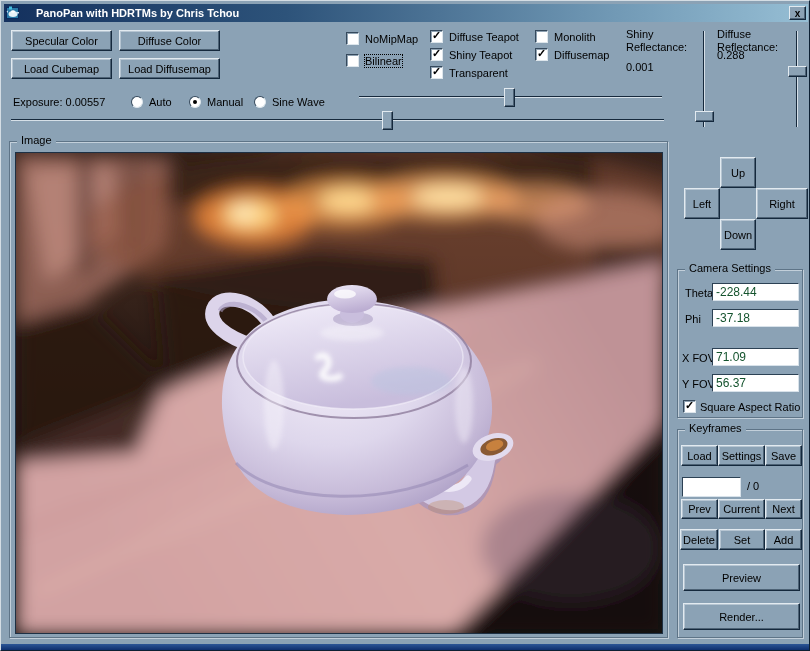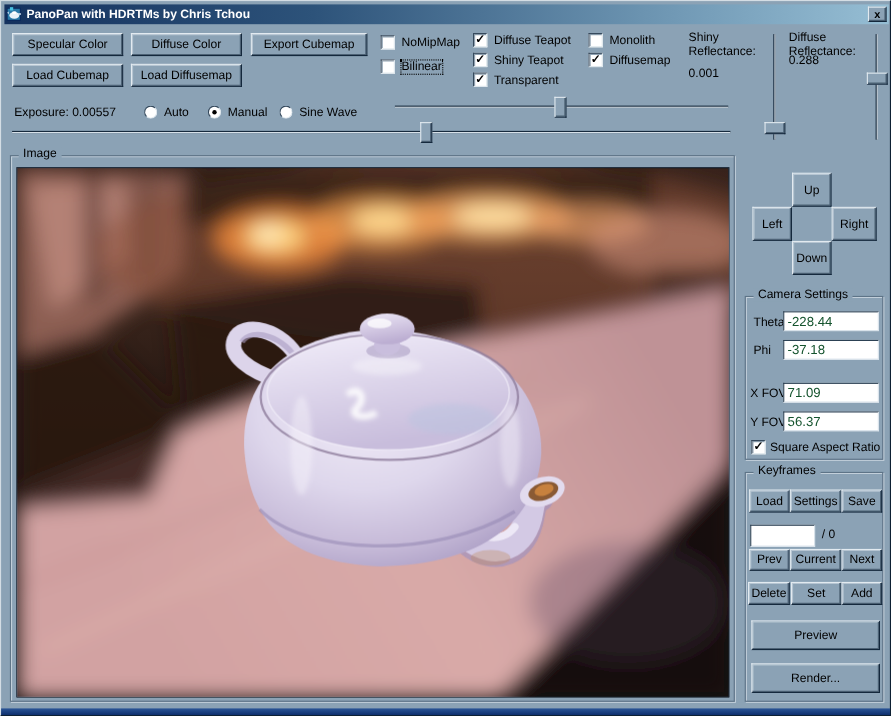--- a/index.html
+++ b/index.html
@@ -2,21 +2,21 @@
 <html><head>
 <meta charset="utf-8">
 <style>
   html,body{margin:0;padding:0;background:#0a2a5e;}
   *{box-sizing:border-box;}
   .window{position:relative;width:810px;height:651px;background:#8ba2b5;
     border:1px solid;border-color:#d4dde4 #0d2033 #0d2033 #d4dde4;overflow:hidden;
     font-family:"Liberation Sans",sans-serif;}
   .titlebar{position:absolute;left:3px;top:3px;width:804px;height:18px;
     background:linear-gradient(90deg,#14315e 0%,#2d537a 35%,#6b93b0 72%,#96bed4 100%);
-    display:flex;align-items:center;padding:0 2px;}
+    display:flex;align-items:center;padding:0 2px;gap:12px;}
   .title-text{font-weight:bold;font-size:11px;color:#fff;margin-left:4px;white-space:nowrap;}
   .appicon{width:14px;height:14px;flex:0 0 auto;}
   .closebtn{margin-left:auto;width:17px;height:14px;background:#8ba2b5;
     border:1px solid;border-color:#e2eaf0 #14283c #14283c #e2eaf0;
     box-shadow:inset -1px -1px 0 #4d6275;display:flex;align-items:center;justify-content:center;
     font:bold 10px "Liberation Sans",sans-serif;color:#000;}
   .btn{position:absolute;display:flex;align-items:center;justify-content:center;
     font-size:11px;color:#000;background:#8ba2b5;border:1px solid;
     border-color:#e2eaf0 #14283c #14283c #e2eaf0;
     box-shadow:inset -1px -1px 0 #4d6275,inset 1px 1px 0 #b6c5d2;cursor:default;white-space:nowrap;}
@@ -63,21 +63,20 @@
       <path d="M2,7 L0.5,5.5 L2,4.5 Z" fill="#cde"></path>
       <rect x="10.5" y="6" width="2.5" height="1.5" fill="#cde"></rect>
       <rect x="3" y="0.5" width="3" height="3" fill="#48c0e0"></rect>
     </svg>
     <span class="title-text">PanoPan with HDRTMs by Chris Tchou</span>
     <div class="closebtn">x</div>
   </div>
 
   <div class="btn" style="left:118px;top:29px;width:101px;height:21px">Diffuse Color</div>
   <div class="btn" style="left:10px;top:29px;width:101px;height:21px">Specular Color</div>
-  <div class="btn" style="left:227px;top:29px;width:106px;height:21px">Export Cubemap</div>
   <div class="btn" style="left:10px;top:57px;width:101px;height:21px">Load Cubemap</div>
   <div class="btn" style="left:118px;top:57px;width:101px;height:21px">Load Diffusemap</div>
 
   <div class="cb" style="left:345px;top:31px"></div>
   <div class="lbl" style="left:364px;top:32px">NoMipMap</div>
   <div class="cb" style="left:345px;top:53px"></div>
   <div class="lbl focus-dotted" style="left:364px;top:54px">Bilinear</div>
 
   <div class="cb checked" style="left:429px;top:29px"></div>
   <div class="lbl" style="left:448px;top:30px">Diffuse Teapot</div>
@@ -209,21 +208,21 @@
         <ellipse cx="336" cy="180" rx="32" ry="8" fill="#ffffff" opacity="0.35" filter="url(#f3)"></ellipse>
         <ellipse cx="258" cy="252" rx="10" ry="45" fill="#f8f5fc" opacity="0.45" filter="url(#f3)"></ellipse>
         <ellipse cx="448" cy="252" rx="9" ry="38" fill="#efeaf6" opacity="0.5" filter="url(#f3)"></ellipse>
         <ellipse cx="395" cy="228" rx="40" ry="14" fill="#b9c4e0" opacity="0.45" filter="url(#f3)"></ellipse>
       </g>
     </svg>
   </div>
 
   <div class="btn" style="left:719px;top:156px;width:36px;height:31px">Up</div>
   <div class="btn" style="left:683px;top:187px;width:36px;height:31px">Left</div>
-  <div class="btn" style="left:755px;top:187px;width:41px;height:31px">Right</div>
+  <div class="btn" style="left:755px;top:187px;width:52px;height:31px">Right</div>
   <div class="btn" style="left:719px;top:218px;width:36px;height:31px">Down</div>
 
   <div class="group" style="left:676px;top:268px;width:126px;height:149px">
     <span class="glabel">Camera Settings</span>
   </div>
   <div class="lbl" style="left:684px;top:286px">Theta</div>
   <input class="tin" style="left: 711px; top: 282px; width: 87px; height: 18px;" readonly="" value="-228.44">
   <div class="lbl" style="left:684px;top:312px">Phi</div>
   <input class="tin" style="left: 711px; top: 308px; width: 87px; height: 18px;" readonly="" value="-37.18">
   <div class="lbl" style="left:681px;top:351px">X FOV</div>

